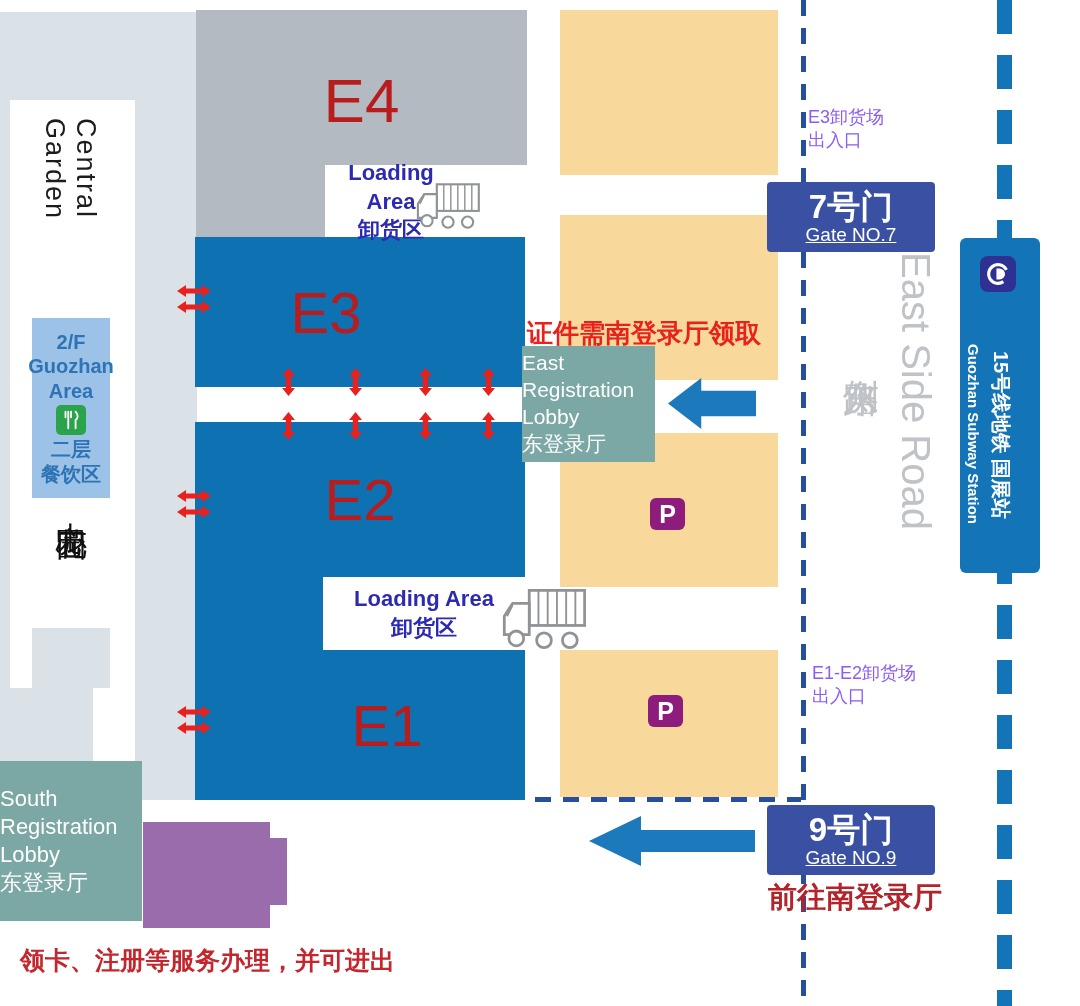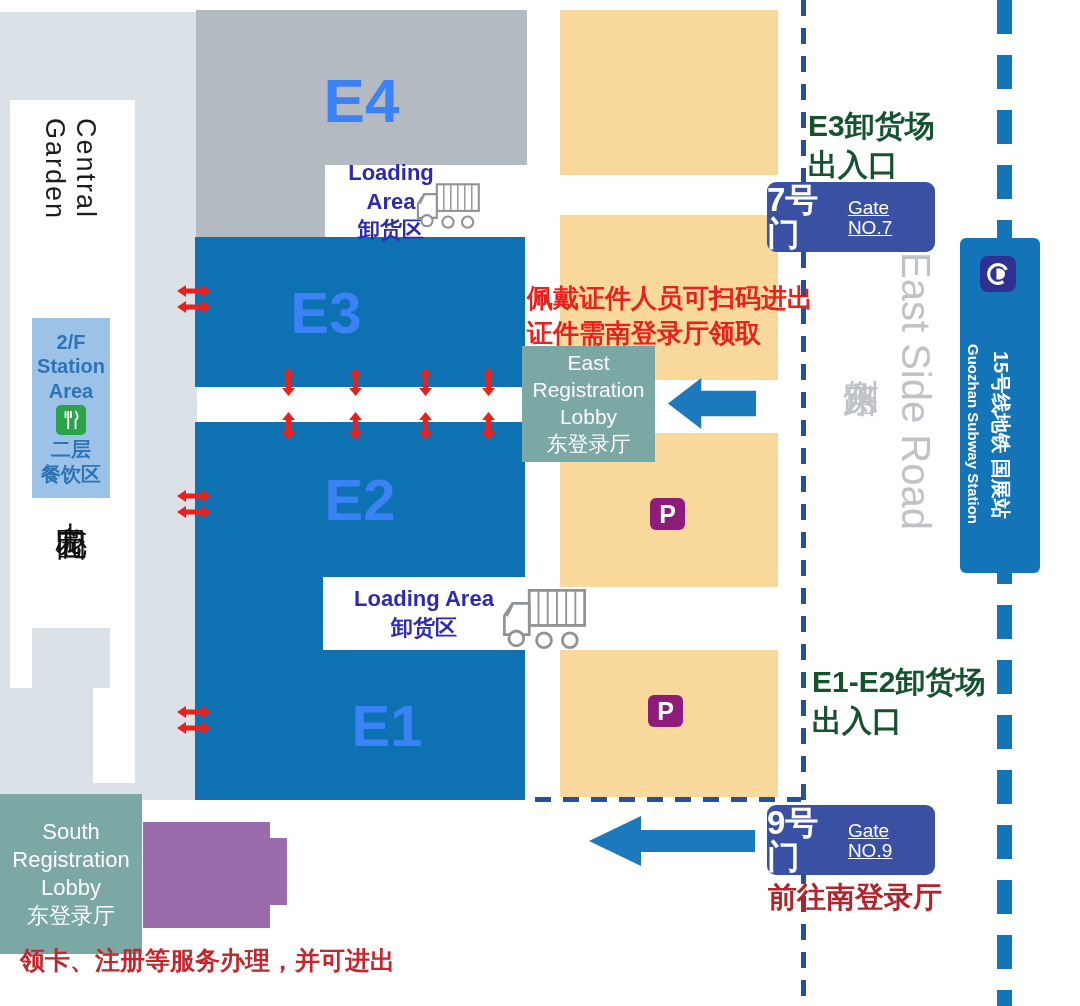--- a/index.html
+++ b/index.html
@@ -21,21 +21,21 @@
   .catering{left:32px;top:318px;width:78px;height:180px;background:#9cc2e8;display:flex;flex-direction:column;
     align-items:center;justify-content:center;color:#2e74b5;font-size:20px;font-weight:bold;line-height:1.22;text-align:center;}
   .catering .cicon{width:30px;height:30px;background:#2aa34a;border-radius:5px;margin:2px 0;display:flex;align-items:center;justify-content:center;}
 
   
   .hall{background:#0e71b2;}
   .hall-e4{left:196px;top:10px;width:331px;height:227px;background:#b3bac2;}
   .e4-notch{left:325px;top:165px;width:202px;height:72px;background:#fff;}
   .hall-e3{left:195px;top:237px;width:330px;height:150px;}
   .hall-lower{left:195px;top:422px;width:330px;height:378px;}
-  .hall-label{color:#3b82f6;font-weight:bold;font-size:58px;display:flex;align-items:center;justify-content:center;background:transparent;}
+  .hall-label{color:#b91c1c;font-weight:normal;font-size:58px;display:flex;align-items:center;justify-content:center;background:transparent;}
   .lbl-e4{left:196px;top:10px;width:331px;height:180px;font-size:62px;}
   .lbl-e3{left:195px;top:237px;width:262px;height:150px;}
   .lbl-e2{left:195px;top:422px;width:330px;height:155px;}
   .lbl-e1{left:195px;top:650px;width:384px;height:150px;}
 
   
   .loadbox{background:#fff;display:flex;flex-direction:column;align-items:center;justify-content:center;
     color:#2d2ab2;font-size:22px;font-weight:bold;line-height:1.3;text-align:center;}
   .load1{left:325px;top:167px;width:132px;height:70px;}
   .load2{left:323px;top:577px;width:202px;height:73px;}
@@ -47,37 +47,37 @@
   .orA{left:560px;top:10px;width:218px;height:165px;}
   .orB{left:560px;top:215px;width:218px;height:165px;}
   .orC{left:560px;top:433px;width:218px;height:154px;}
   .orD{left:560px;top:650px;width:218px;height:147px;}
   .pbadge{width:35px;height:32px;background:#8e1c7c;border-radius:6px;color:#fff;font-weight:bold;font-size:25px;
     display:flex;align-items:center;justify-content:center;}
   .p1{left:650px;top:498px;}
   .p2{left:648px;top:695px;}
 
   
-  .lobby{background:#7ba7a4;color:#fff;display:flex;flex-direction:column;align-items:center;justify-content:center;
+  .lobby{background:#7ba7a4;color:#fff;display:flex;flex-direction:column;align-items:flex-start;justify-content:center;
     text-align:center;line-height:1.28;}
   .east-lobby{left:522px;top:346px;width:133px;height:116px;font-size:21px;}
-  .south-lobby{left:0;top:794px;width:142px;height:160px;font-size:22px;}
+  .south-lobby{left:0;top:761px;width:142px;height:160px;font-size:22px;}
   .scan1{left:527px;top:281px;color:#e9211c;font-size:26px;font-weight:bold;white-space:nowrap;}
   .scan2{left:527px;top:316px;color:#e9211c;font-size:26px;font-weight:bold;white-space:nowrap;}
 
   
-  .gate{width:168px;height:70px;background:#3a51a3;border-radius:9px;color:#fff;display:flex;
+  .gate{width:168px;height:70px;background:#3a51a3;border-radius:4px;color:#fff;display:flex;flex-direction:column;
     align-items:center;justify-content:center;line-height:1.02;z-index:5;}
   .gate .gcn{font-size:33px;font-weight:bold;}
   .gate .gen{font-size:19px;margin-top:1px;text-decoration:underline;}
   .gate7{left:767px;top:182px;}
   .gate8{left:769px;top:589px;width:165px;}
   .gate9{left:767px;top:805px;}
 
-  .docknote{color:#14532d;font-size:30px;font-weight:bold;line-height:1.3;white-space:nowrap;z-index:4;}
+  .docknote{color:#8b5cf6;font-size:18px;font-weight:normal;line-height:1.3;white-space:nowrap;z-index:4;}
   .e3dock{left:808px;top:106px;}
   .e12dock{left:812px;top:662px;}
   .to-south{left:744px;top:878px;color:#b2232a;font-size:29px;font-weight:bold;white-space:nowrap;z-index:4;margin-left:24px;}
   .bottom-note{left:20px;top:944px;color:#c3262c;font-size:25px;font-weight:bold;white-space:nowrap;}
 
   
   .purple-main{left:143px;top:822px;width:127px;height:106px;background:#9b6cac;}
   .purple-tab{left:270px;top:838px;width:17px;height:67px;background:#9b6cac;}
 
   
@@ -116,21 +116,21 @@
 
   <div class="bg-left"></div>
   <div class="garden-col"></div>
   <div class="garden-bridge"></div>
   <div class="garden-slot"></div>
   <div class="central-garden">Central Garden</div>
   <div class="cgarden-cn">中心花园</div>
 
   <div class="catering">
     <span>2/F</span>
-    <span>Station</span>
+    <span>Guozhan</span>
     <span>Area</span>
     <span class="cicon">
       <svg width="22" height="22" viewBox="0 0 24 24" fill="none" stroke="#fff" stroke-width="2" stroke-linecap="round">
         <path d="M6 3v6M9 3v6M12 3v6M9 9v12"></path>
         <path d="M17 3c3 3 3 7 0 9v9"></path>
       </svg>
     </span>
     <span>二层</span>
     <span>餐饮区</span>
   </div>
@@ -183,21 +183,20 @@
   <div class="orange orD"></div>
   <div class="pbadge p1">P</div>
   <div class="pbadge p2">P</div>
 
   <div class="lobby east-lobby">
     <span>East</span>
     <span>Registration</span>
     <span>Lobby</span>
     <span>东登录厅</span>
   </div>
-  <div class="scan1">佩戴证件人员可扫码进出</div>
   <div class="scan2">证件需南登录厅领取</div>
 
   <div class="dash-v"></div>
   <div class="dash-h"></div>
   <div class="subway-line"></div>
   <div class="road-en">East Side Road</div>
   <div class="road-cn">东侧路</div>
   <div class="subway-badge">
     <div class="subway-logo">
       <svg width="28" height="28" viewBox="0 0 36 36">

